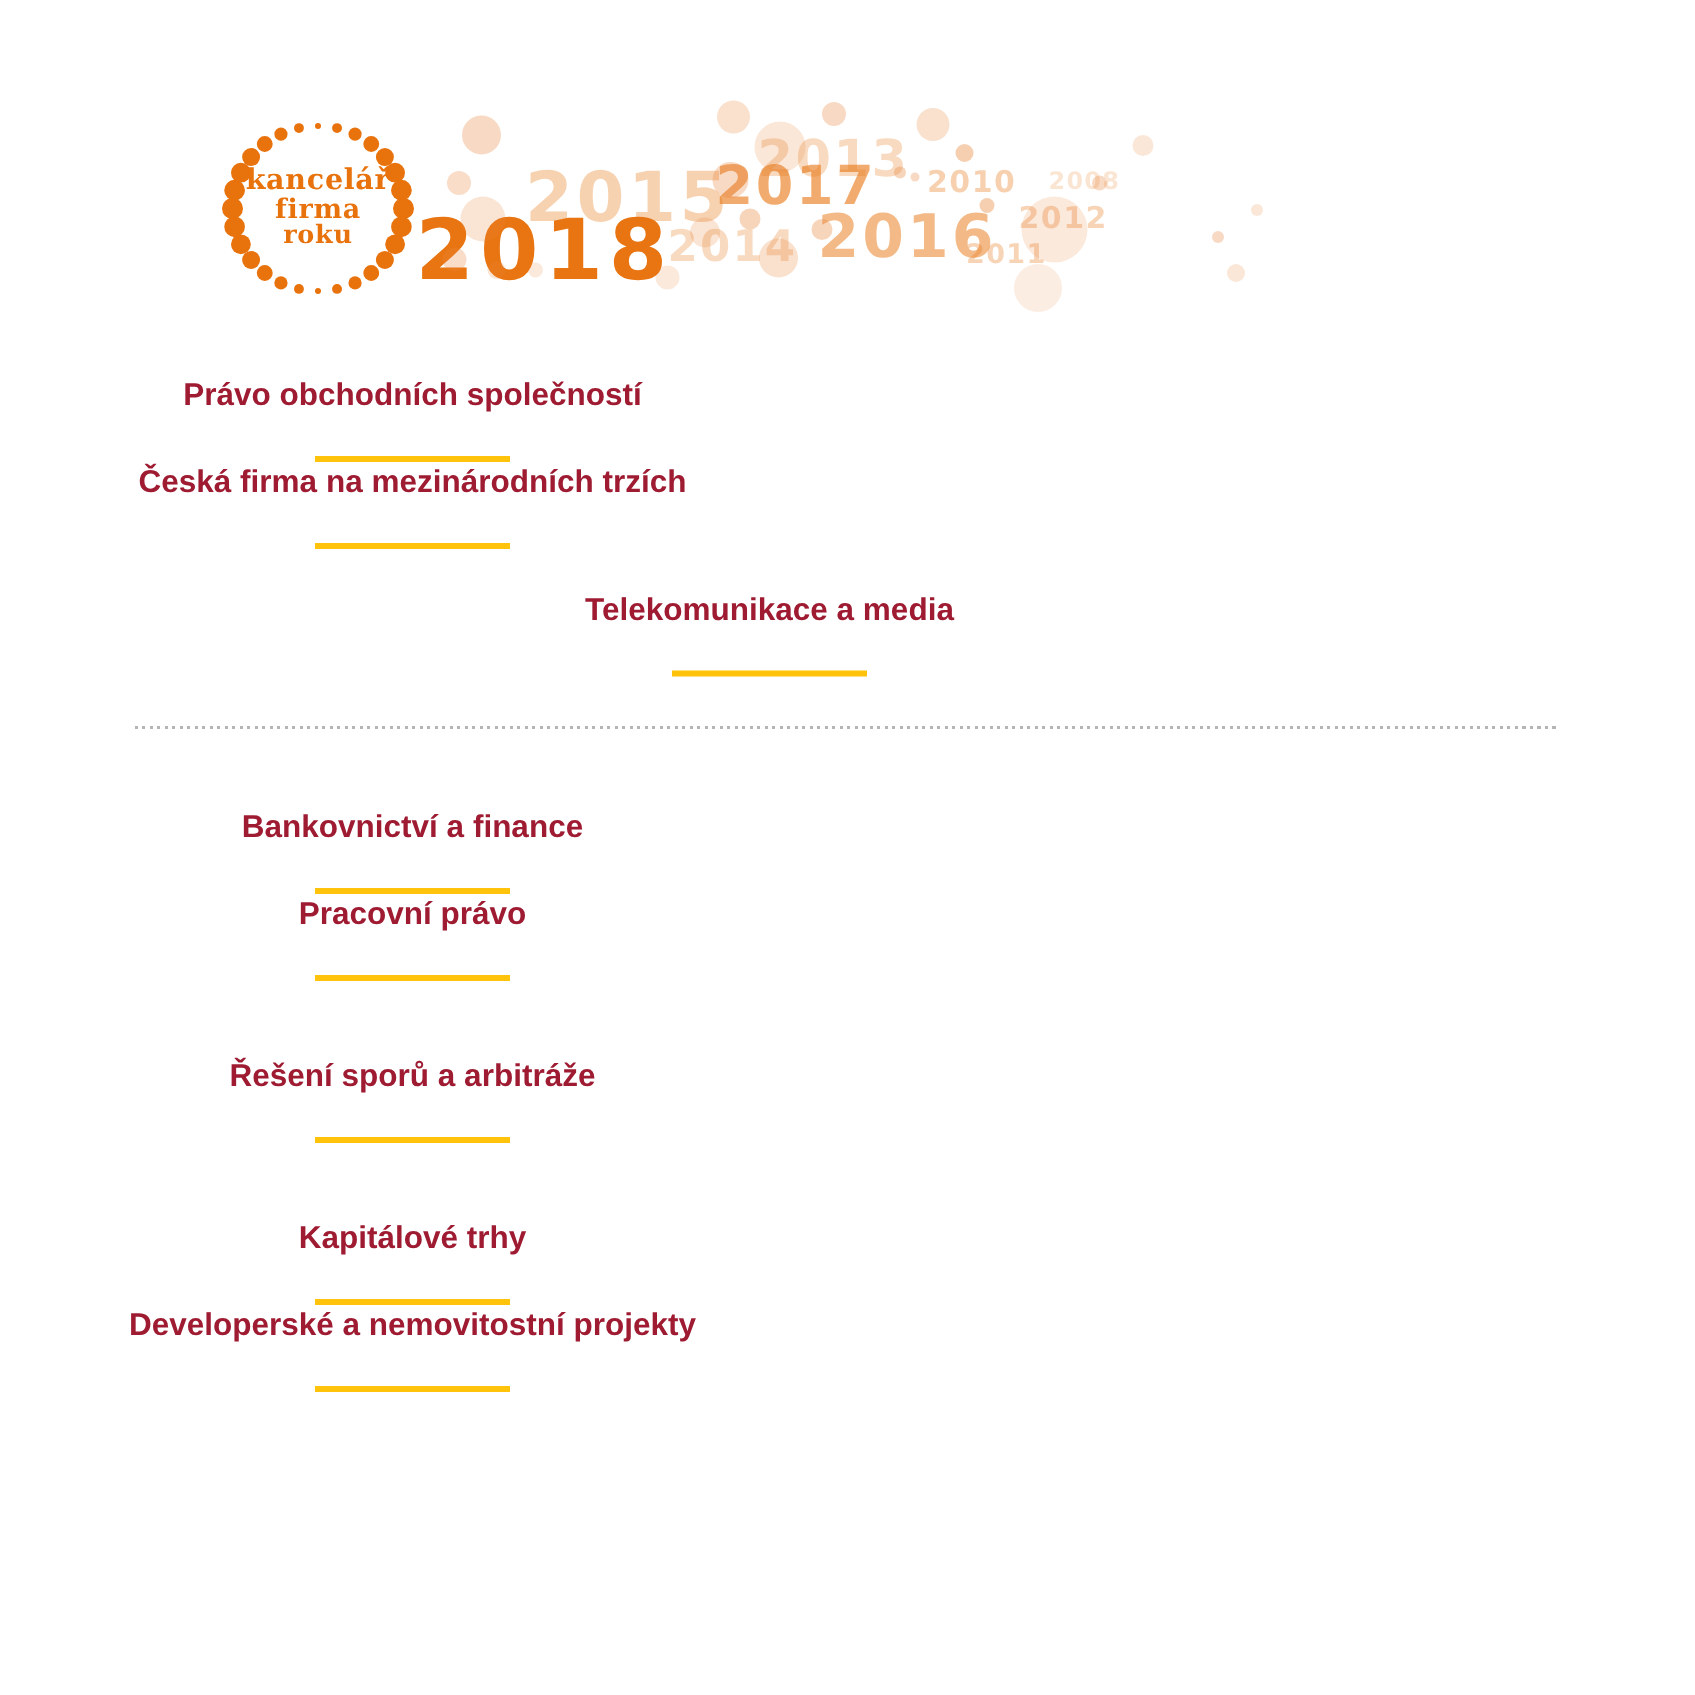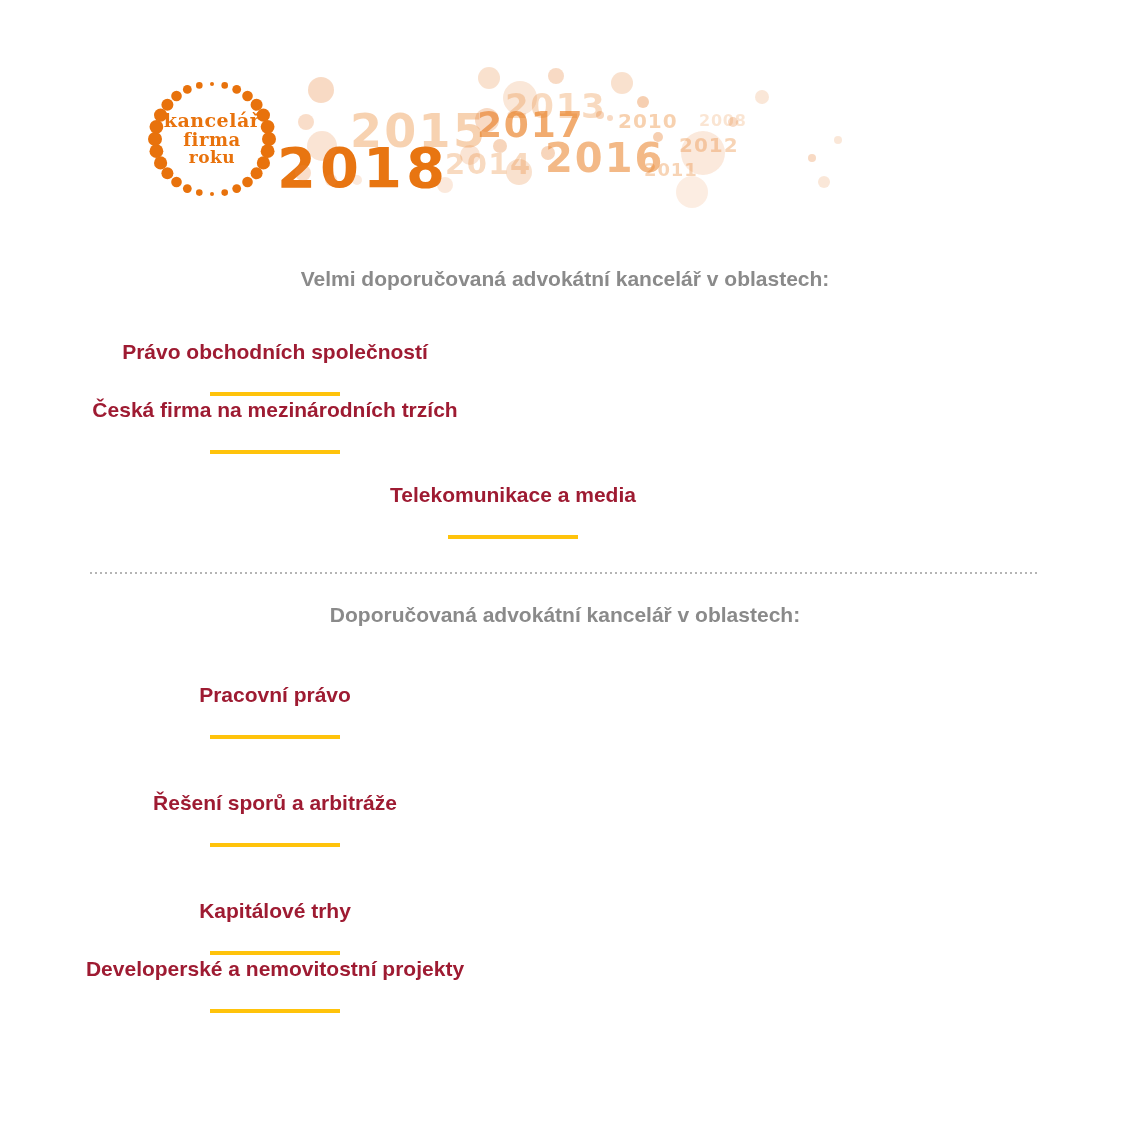--- a/index.html
+++ b/index.html
@@ -148,21 +148,20 @@
         <div class="bub" style="left: 808px; top: 154px; width: 8px; height: 8px; opacity: 0.3;"></div>
         <div class="bub" style="left: 818px; top: 176px; width: 12px; height: 12px; opacity: 0.2;"></div>
         <div class="bub" style="left: 834px; top: 136px; width: 8px; height: 8px; opacity: 0.2;"></div>
         <div class="bub" style="left: 460px; top: 145px; width: 20px; height: 20px; opacity: 0.22;"></div>
         <div class="bub" style="left: 437px; top: 177px; width: 16px; height: 16px; opacity: 0.18;"></div>
         <div class="bub" style="left: 596px; top: 111px; width: 8px; height: 8px; opacity: 0.35;"></div>
         <div class="bub" style="left: 607px; top: 115px; width: 6px; height: 6px; opacity: 0.3;"></div>
       </div>
   </div>
 
-  <div class="sec-heading h1">Velmi doporučovaná advokátní kancelář v oblastech:</div>
 
   <div class="row2col rowA">
     <div class="col">
       <div class="area">
         <div class="area-label">Právo obchodních společností</div>
         <div class="area-underline"></div>
       </div>
     </div>
     <div class="col">
       <div class="area">
@@ -174,27 +173,32 @@
 
   <div class="row1col rowB">
     <div class="area">
       <div class="area-label">Telekomunikace a media</div>
       <div class="area-underline"></div>
     </div>
   </div>
 
   <div class="divider"></div>
 
-  <div class="sec-heading h2">Doporučovaná advokátní kancelář v oblastech:</div>
 
   <div class="grid">
 
     <div class="row2col">
       <div class="col">
         <div class="area">
+          <div class="area-label">Bankovnictví a finance</div>
+          <div class="area-underline"></div>
+        </div>
+      </div>
+      <div class="col">
+        <div class="area">
           <div class="area-label">Pracovní právo</div>
           <div class="area-underline"></div>
         </div>
       </div>
     </div>
 
     <div class="row2col">
       <div class="col">
         <div class="area">
           <div class="area-label">Řešení sporů a arbitráže</div>

